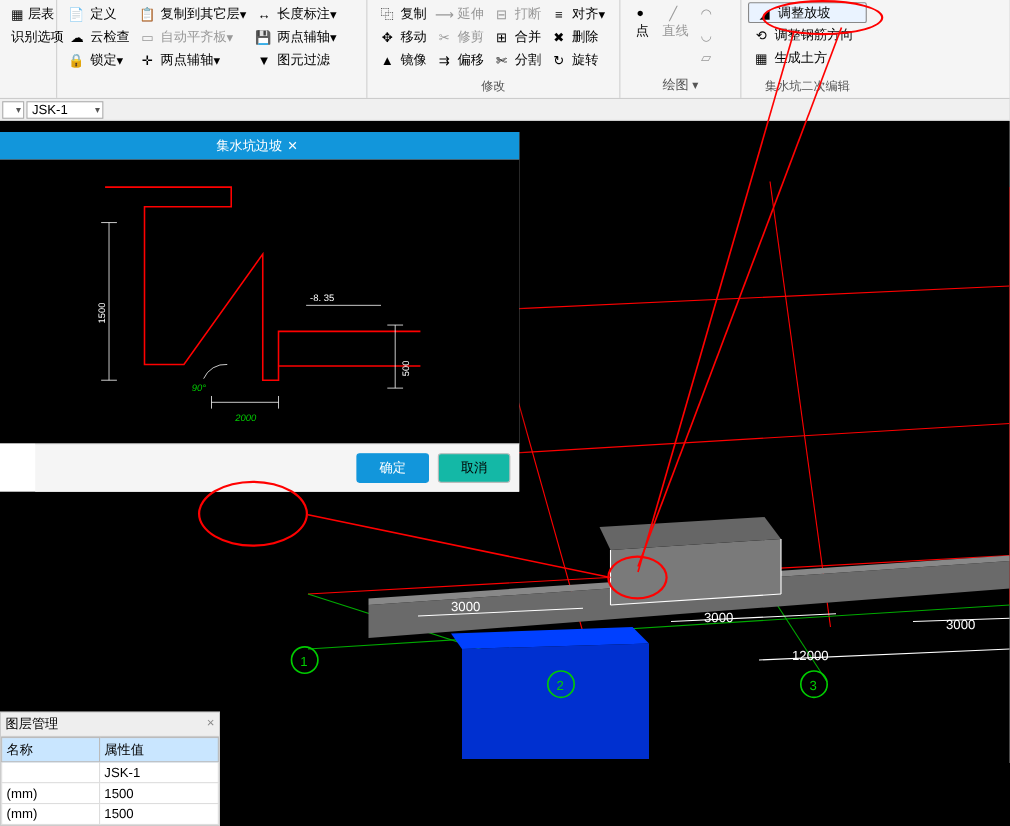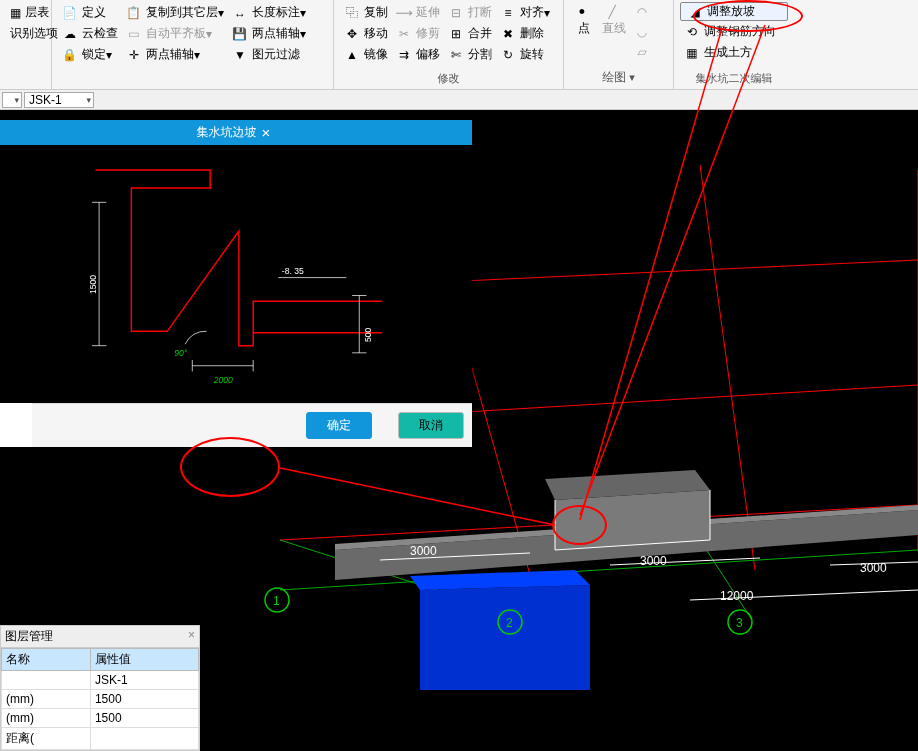--- a/index.html
+++ b/index.html
@@ -16,21 +16,21 @@
 .secondary-bar { height:20px; background:#f0f0f0; border-bottom:1px solid #ccc; display:flex; align-items:center; }
 .dd { display:flex; align-items:center; border:1px solid #aaa; background:#fff; height:16px; margin-left:2px; padding:0 14px 0 4px; position:relative; min-width:70px;}
 .dd::after { content:"▾"; position:absolute; right:2px; font-size:9px; color:#555;}
 .viewport { position:absolute; left:0; top:110px; right:0; bottom:0; background:#000; }
 .viewport svg { position:absolute; left:0; top:0; }
 .dialog { position:absolute; left:0; top:120px; width:472px; background:#fff; box-shadow:2px 2px 10px rgba(0,0,0,0.4); z-index:10; }
 .dlg-title { background:#1296db; color:#fff; padding:4px 8px; display:flex; justify-content:center; align-items:center; font-size:13px;}
 .dlg-close { cursor:pointer; color:#fff; font-size:15px; padding:0 5px;}
 .dlg-body { background:#000; height:258px; position:relative; }
 .dlg-body svg { width:100%; height:100%; }
-.dlg-btns { background:#f5f5f5; padding:8px; display:flex; justify-content:flex-end; gap:26px; border-top:1px solid #ddd;margin-left:32px;}
+.dlg-btns { background:#f5f5f5; padding:8px; display:flex; justify-content:flex-end; gap:8px; border-top:1px solid #ddd;margin-left:32px;}
 .btn { padding:4px 20px; border:1px solid #bbb; border-radius:3px; cursor:pointer; background:#14b8a6; }
 .btn.primary { background:#1296db; color:#fff; border-color:#1296db;}
 .layer-panel { position:absolute; left:0; bottom:0; width:200px; background:#f5f5f5; border:1px solid #ccc; z-index:5;margin-top:33px;}
 .layer-panel .hdr { background:#eee; padding:2px 4px; border-bottom:1px solid #ccc; display:flex; justify-content:space-between;}
 .layer-panel table { width:100%; border-collapse:collapse; background:#fff;}
 .layer-panel th { background:#c9e6ff; border:1px solid #bbb; padding:2px 4px; text-align:left; font-weight:normal;}
 .layer-panel td { border:1px solid #ddd; padding:2px 4px;}
 .pin { color:#888; cursor:pointer; }
 .annotation-ellipse { position:absolute; border:2px solid red; border-radius:50%; pointer-events:none; z-index:20;}
 </style>
@@ -298,24 +298,20 @@
           <td>JSK-1</td>
         </tr>
     <tr>
           <td>(mm)</td>
           <td>1500</td>
         </tr>
     <tr>
           <td>(mm)</td>
           <td>1500</td>
         </tr>
-    <tr>
-          <td>距离(</td>
-          <td></td>
-        </tr>
   </tbody>
     </table>
 </div>
 
 <div class="annotation-ellipse" style="left:693px;top:0px;width:110px;height:32px"></div>
 <div class="annotation-ellipse" style="left:180px;top:437px;width:100px;height:60px"></div>
 <div class="annotation-ellipse" style="left:552px;top:505px;width:55px;height:40px"></div>
 <svg style="position:absolute;left:0;top:0;z-index:19;pointer-events:none" width="918" height="751">
   <line x1="722" y1="28" x2="580" y2="520" stroke="red" stroke-width="1.5"></line>
   <line x1="765" y1="25" x2="580" y2="515" stroke="red" stroke-width="1.5"></line>

